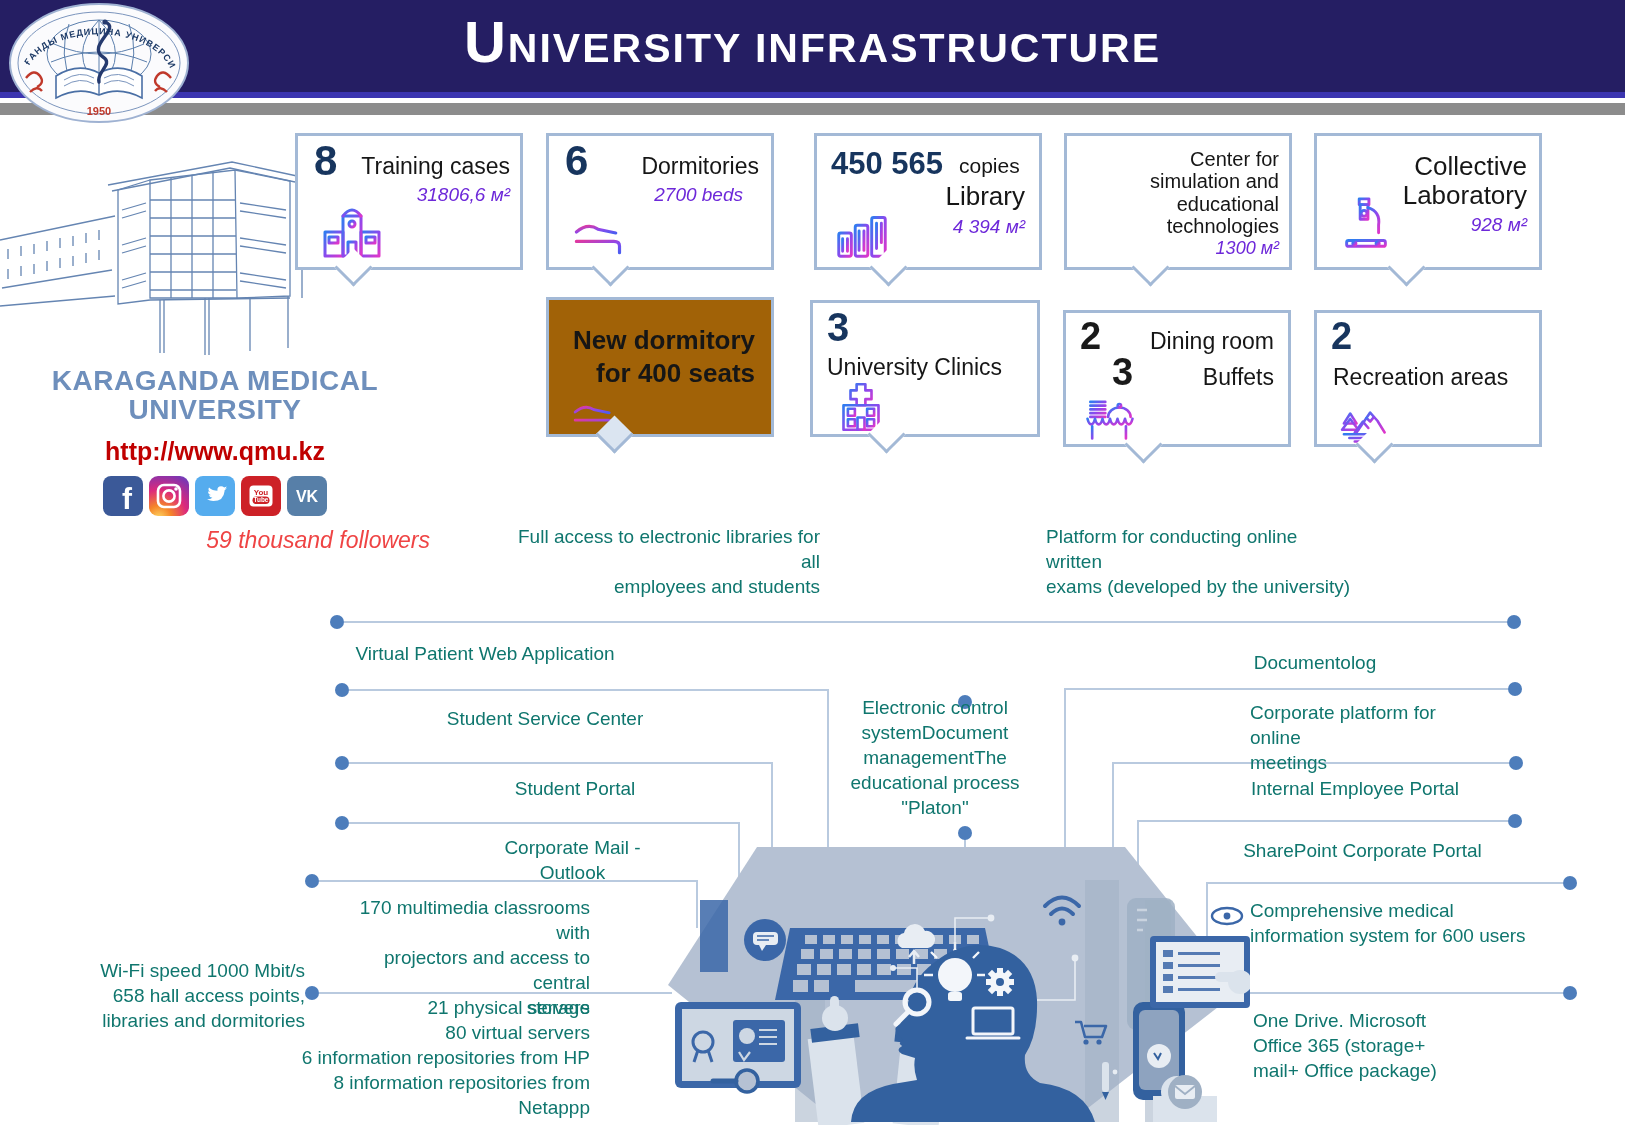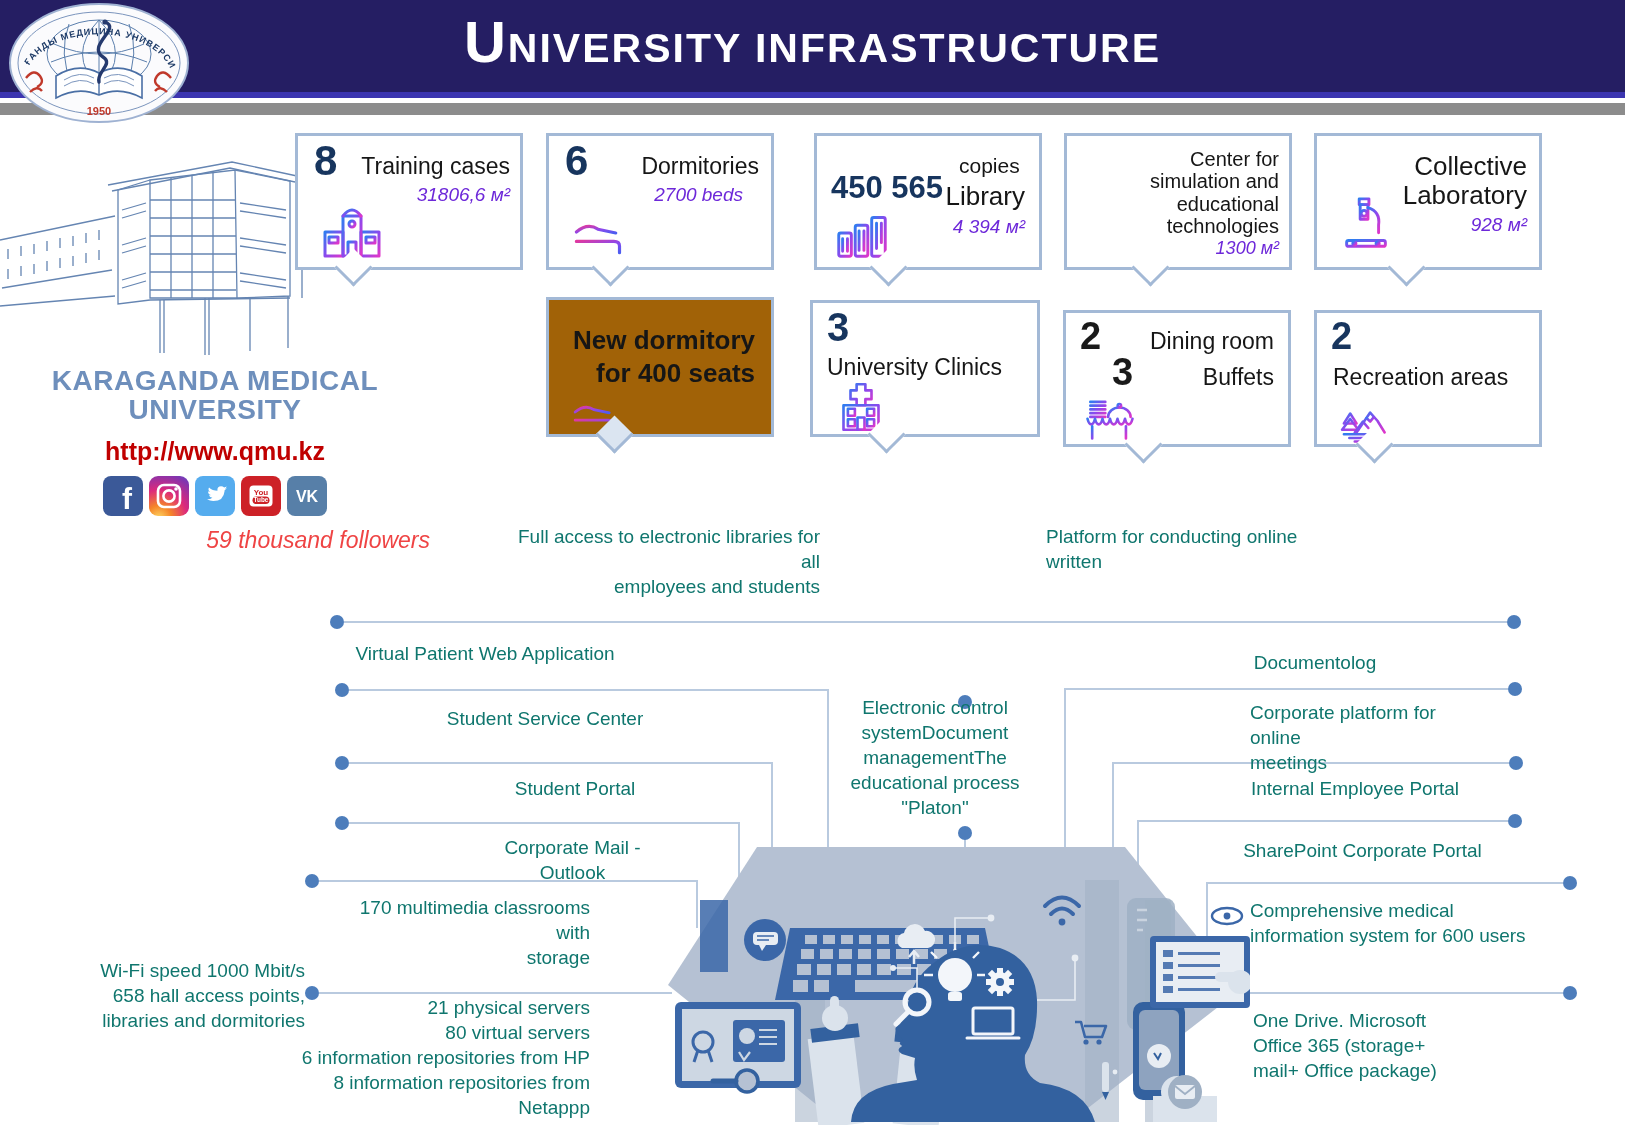--- a/index.html
+++ b/index.html
@@ -213,21 +213,21 @@
       <g fill="none" stroke="url(#g2)" stroke-width="3.4" stroke-linecap="round" stroke-linejoin="round">
         <path d="M10,18 V54"></path>
           <path d="M10,32 Q22,22 33,29 L52,33"></path>
         <path d="M10,42 H50 Q56,42 56,47 V54"></path>
       </g>
     </svg>
     <div class="tail" style="left:48px;"></div>
   </div>
 
   <div class="co" style="left:814px;top:133px;width:228px;height:137px;">
-    <div class="num" style="left:14px;top:12px;font-size:31px;margin-top:24px;">450 565</div>
+    <div class="num" style="left:14px;top:12px;font-size:31px;">450 565</div>
     <div class="ttl" style="left:142px;top:18px;font-size:21px;">copies</div>
     <div class="ttl" style="right:14px;top:46px;font-size:26px;">Library</div>
     <div class="val" style="right:14px;top:80px;">4 394 м²</div>
     <svg class="icn" style="left:14px;top:64px;" width="62" height="62" viewBox="0 0 64 64">
       <defs>
           <linearGradient id="g3" x1="0" y1="0" x2="1" y2="1">
             <stop offset="0" stop-color="#2f7df0"></stop>
             <stop offset=".5" stop-color="#8a49ee"></stop>
             <stop offset="1" stop-color="#e036c9"></stop>
           </linearGradient>
@@ -371,20 +371,21 @@
     </svg>
     <div class="tail" style="left:44px;"></div>
   </div>
 
   <div class="nt r" style="left:505px;top:524px;width:315px;">
     <div>Full access to electronic libraries for all</div>
     <div>employees and students</div>
   </div>
   <div class="nt l" style="left:1046px;top:524px;width:310px;">
     <div>Platform for conducting online written</div>
+    <div>exams (developed by the university)</div>
   </div>
   <div class="nt c" style="left:355px;top:641px;width:260px;">
     <div>Virtual Patient Web Application</div>
   </div>
   <div class="nt c" style="left:1215px;top:650px;width:200px;">
     <div>Documentolog</div>
   </div>
   <div class="nt c" style="left:420px;top:706px;width:250px;">
     <div>Student Service Center</div>
   </div>
@@ -407,20 +408,21 @@
   </div>
   <div class="nt c" style="left:455px;top:835px;width:235px;">
     <div>Corporate Mail -</div>
     <div>Outlook</div>
   </div>
   <div class="nt c" style="left:1240px;top:838px;width:245px;">
     <div>SharePoint Corporate Portal</div>
   </div>
   <div class="nt r" style="left:350px;top:895px;width:240px;">
     <div>170 multimedia classrooms with</div>
+    <div>projectors and access to central</div>
     <div>storage</div>
   </div>
   <div class="nt l" style="left:1250px;top:898px;width:290px;">
     <div>Comprehensive medical</div>
     <div>information system for 600 users</div>
   </div>
   <div class="nt r" style="left:90px;top:958px;width:215px;">
     <div>Wi-Fi speed 1000 Mbit/s</div>
     <div>658 hall access points,</div>
     <div>libraries and dormitories</div>

